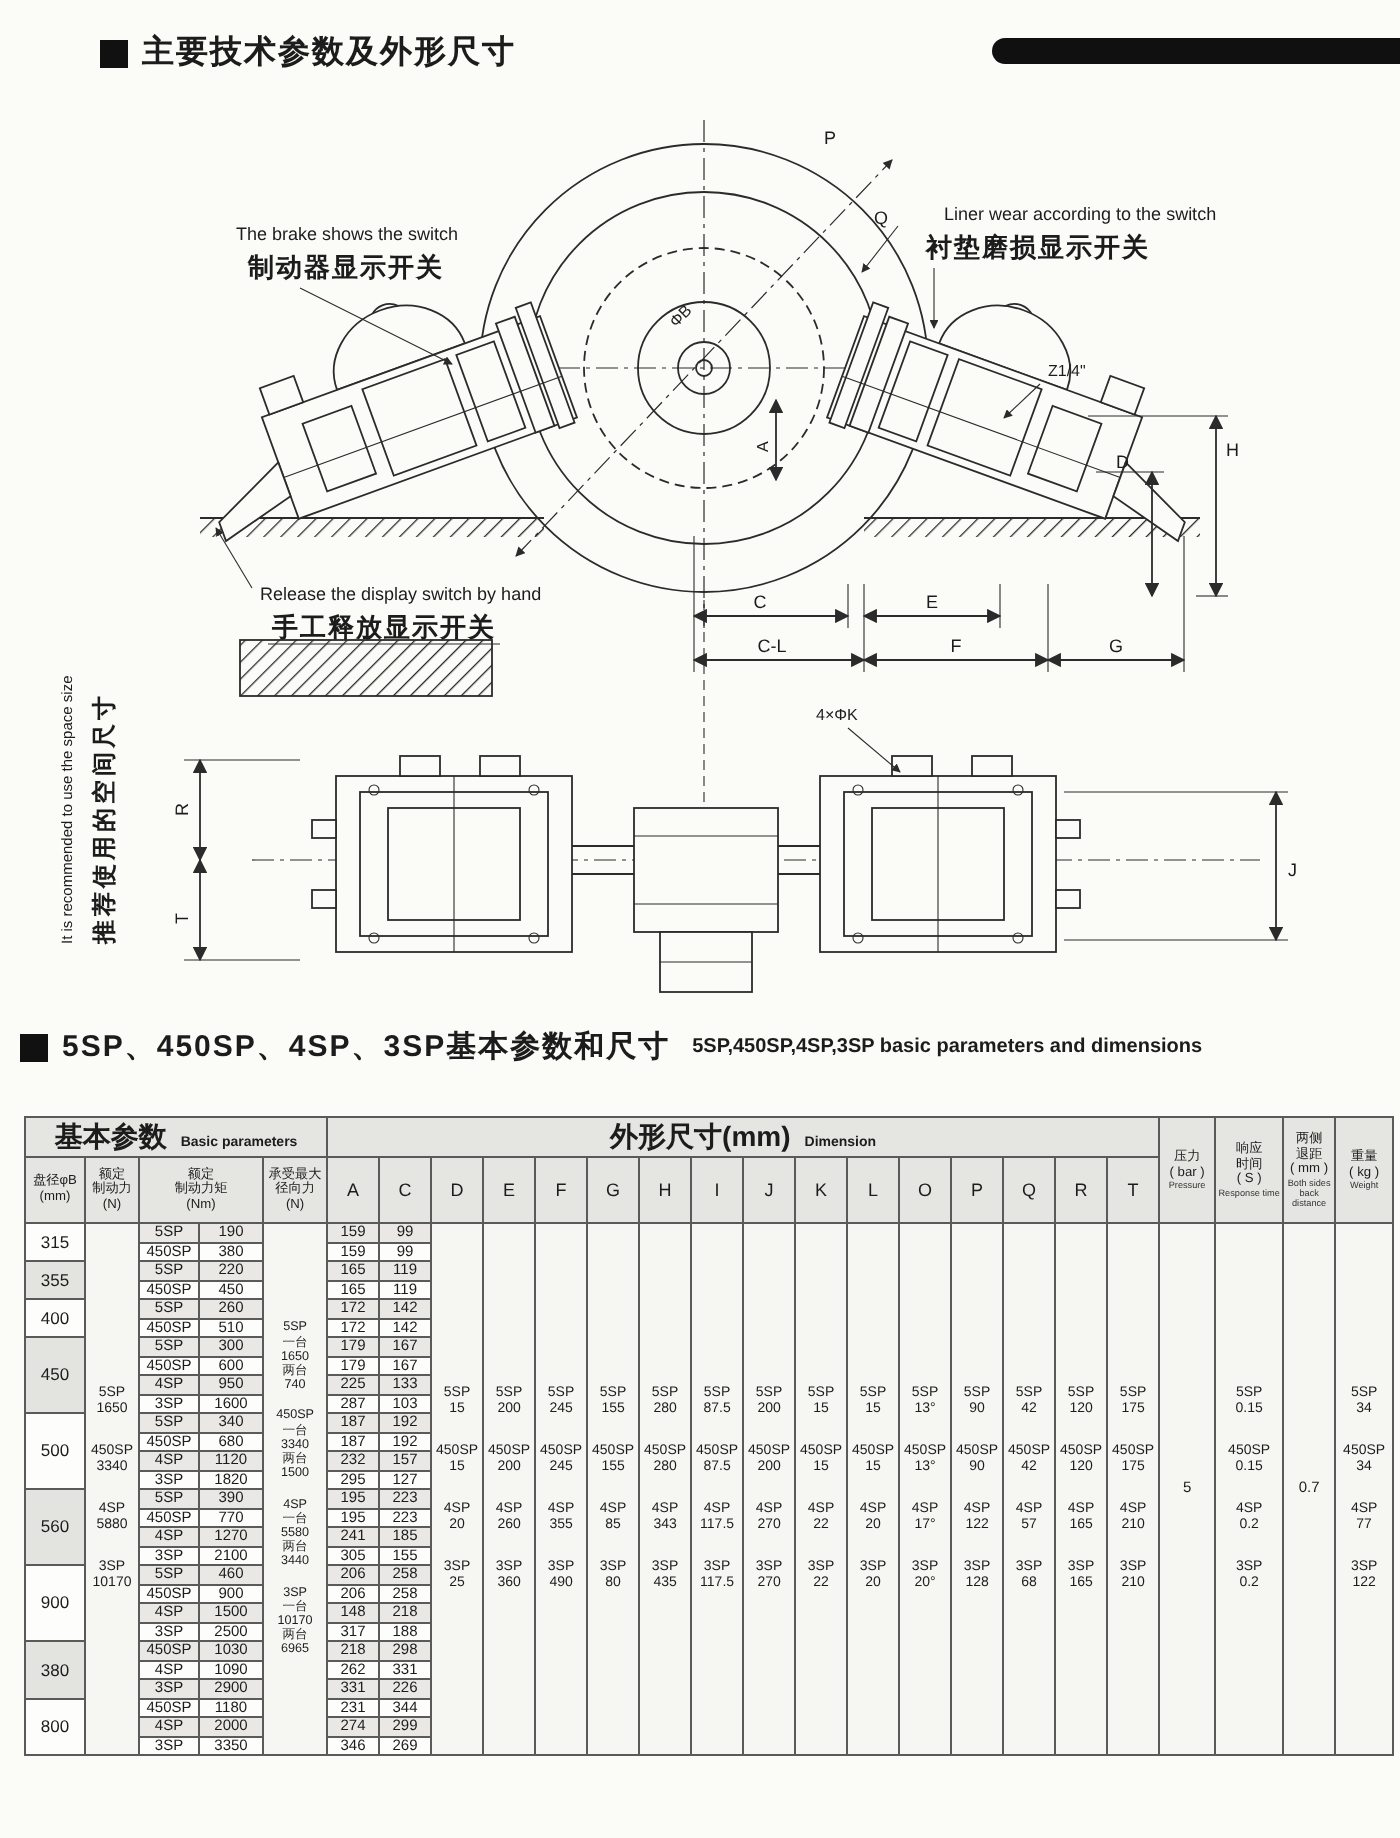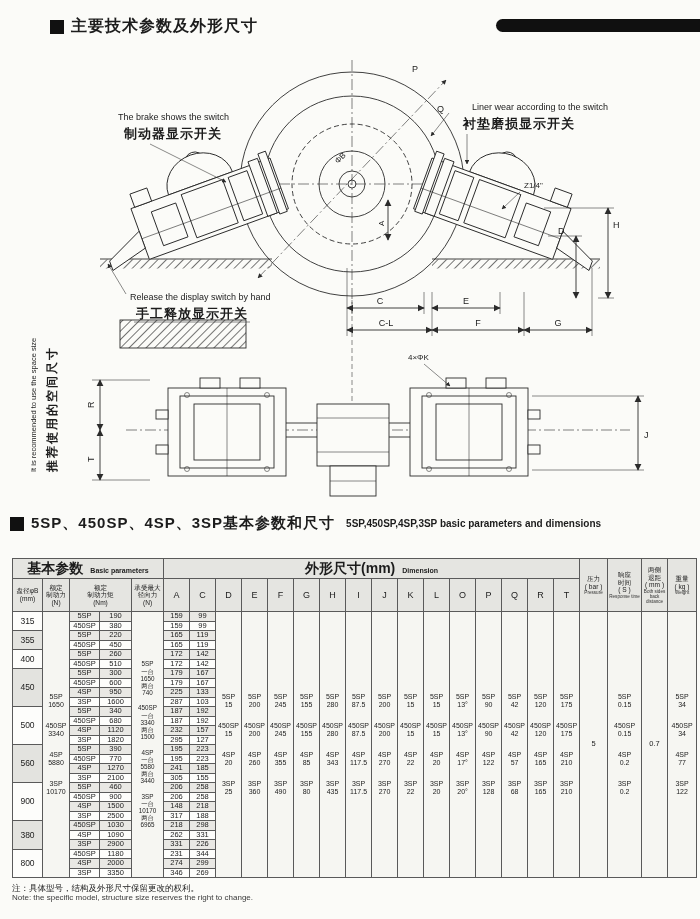--- a/index.html
+++ b/index.html
@@ -888,18 +888,14 @@
           <tr>
             <td class="rc">3SP</td>
             <td class="rc">3350</td>
             <td class="rc">346</td>
             <td class="rc">269</td>
           </tr>
         </tbody>
       </table>
   </div>
 
-  <div class="note">
-    <div class="zh">注：具体型号，结构及外形尺寸保留更改的权利。</div>
-    <div class="en">Note: the specific model, structure size reserves the right to change.</div>
-  </div>
 
 </div>
 
 </body></html>

